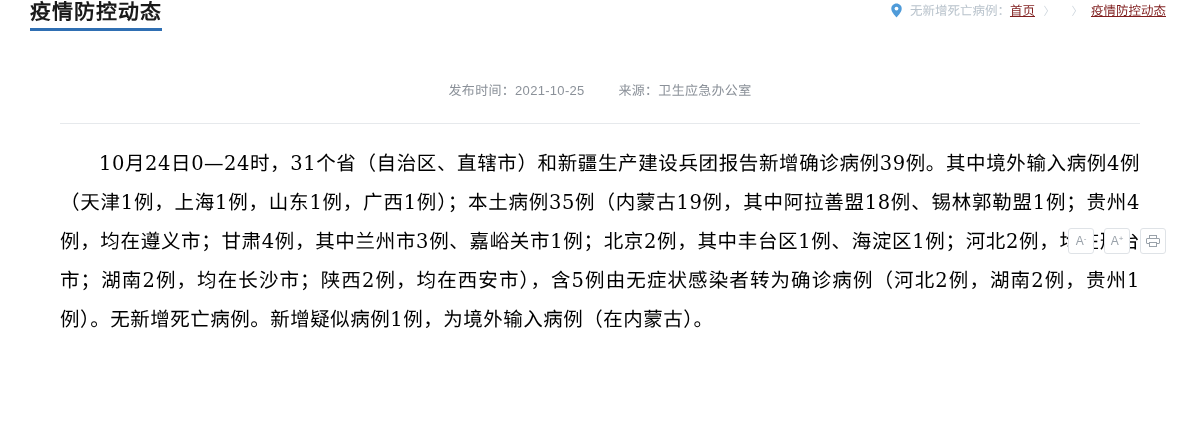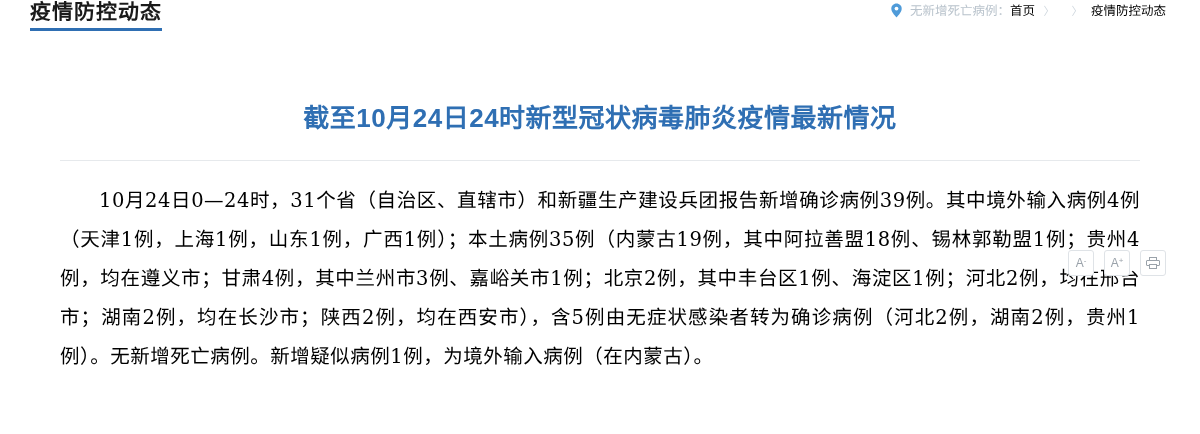--- a/index.html
+++ b/index.html
@@ -52,21 +52,21 @@
     top: 1px;
   }
   .bc-label { color: #b9c3cc; }
   .bc-sep {
     display: inline-block;
     width: 28px;
     text-align: center;
     color: #cfd7de;
     font-size: 11px;
   }
-  .bc-item { color: #000000; }
+  .bc-item { color: #7f1d1d; text-decoration: underline; }
 
   
   .article {
     position: relative;
     padding: 0 60px;
     box-sizing: border-box;
   }
   .headline {
     margin-top: 46px;
     text-align: center;
@@ -179,22 +179,26 @@
     <span class="bc-label">无新增死亡病例：</span>
     <span class="bc-item">首页</span>
     <span class="bc-sep">〉</span>
     <span class="bc-sep">〉</span>
     <span class="bc-item">疫情防控动态</span>
   </div>
 </div>
 
 <div class="article">
 
-  <div class="headline">截至10月24日24时新型冠状病毒肺炎疫情最新情况</div>
-
+
+  <div class="meta">
+    <span>发布时间：</span><span class="meta-val">2021-10-25</span>
+    <span class="meta-gap"></span>
+    <span>来源：</span><span class="meta-val">卫生应急办公室</span>
+  </div>
 
   <div class="tools">
     <div class="tool-btn">
       <span>A</span>
         <sup>-</sup>
     </div>
     <div class="tool-btn">
       <span>A</span>
         <sup>+</sup>
     </div>

